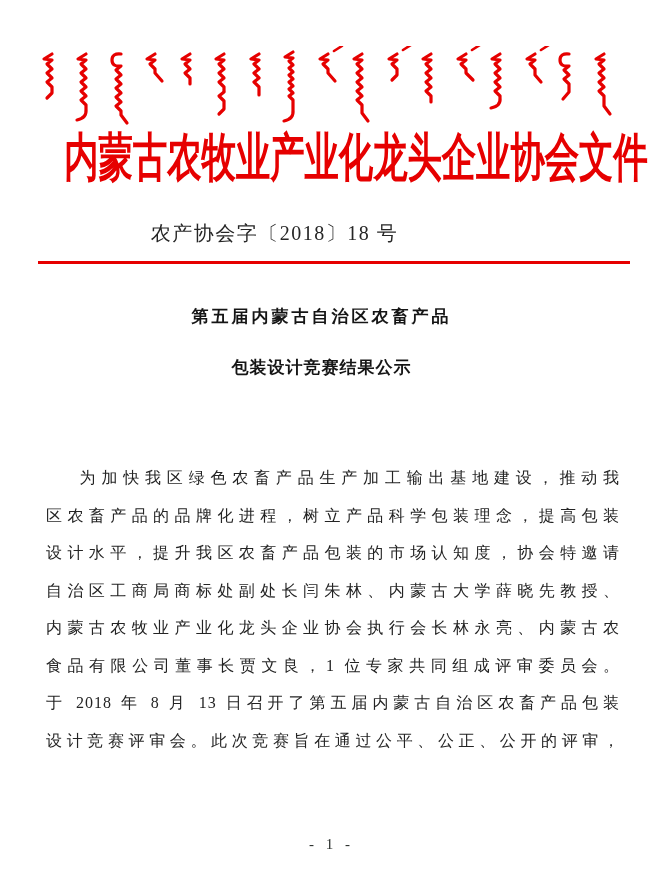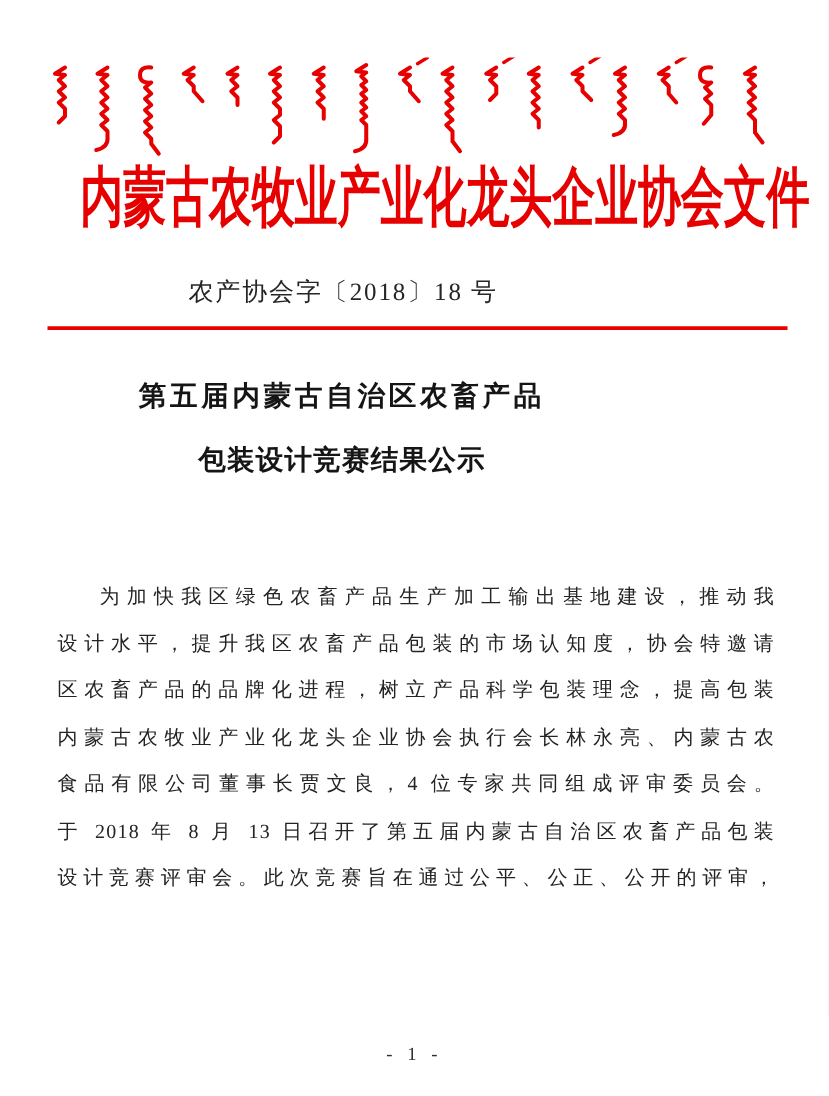--- a/index.html
+++ b/index.html
@@ -81,23 +81,24 @@
     background: var(--red, #e60000);
   }
 
   
   .doc-title {
     position: absolute;
     left: 0;
     width: 547px;
     text-align: center;
     font-weight: bold;
-    font-size: 22px;
+    font-size: 17px;
     color: #151515;
     line-height: 32px;
+    padding-left: 48px;
   }
   .doc-title.t1 { top: 301px; letter-spacing: 3px; }
   .doc-title.t2 { top: 352px; letter-spacing: 1px; }
 
   
   .body-text {
     position: absolute;
     top: 459px;
     left: 46px;
     width: 574px;
@@ -163,23 +164,24 @@
 
   <div class="doc-number">农产协会字〔2018〕18 号</div>
 
   <div class="red-line"></div>
 
   <div class="doc-title t1">第五届内蒙古自治区农畜产品</div>
   <div class="doc-title t2">包装设计竞赛结果公示</div>
 
   <div class="body-text">
     <div class="line indent">为加快我区绿色农畜产品生产加工输出基地建设，推动我</div>
+    <div class="line">区农畜产品的品牌化进程，树立产品科学包装理念，提高包装</div>
     <div class="line">设计水平，提升我区农畜产品包装的市场认知度，协会特邀请</div>
-    <div class="line">区农畜产品的品牌化进程，树立产品科学包装理念，提高包装</div>
+    <div class="line">自治区工商局商标处副处长闫朱林、内蒙古大学薛晓先教授、</div>
     <div class="line">内蒙古农牧业产业化龙头企业协会执行会长林永亮、内蒙古农</div>
-    <div class="line">食品有限公司董事长贾文良，4 位专家共同组成评审委员会。</div>
+    <div class="line">食品有限公司董事长贾文良，1 位专家共同组成评审委员会。</div>
     <div class="line">于 2018 年 8 月 13 日召开了第五届内蒙古自治区农畜产品包装</div>
     <div class="line">设计竞赛评审会。此次竞赛旨在通过公平、公正、公开的评审，</div>
   </div>
 
   <div class="page-number">- 1 -</div>
 
 </div>
 
 </body></html>

